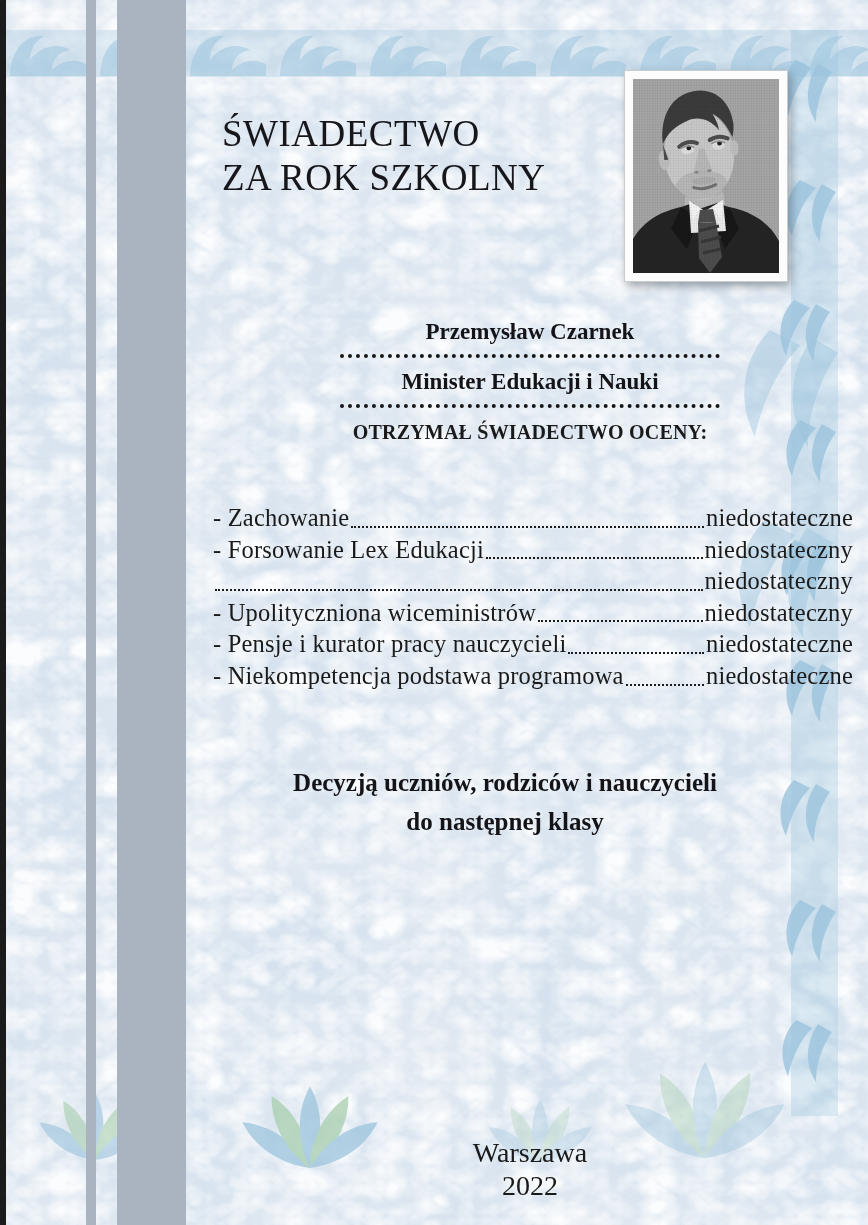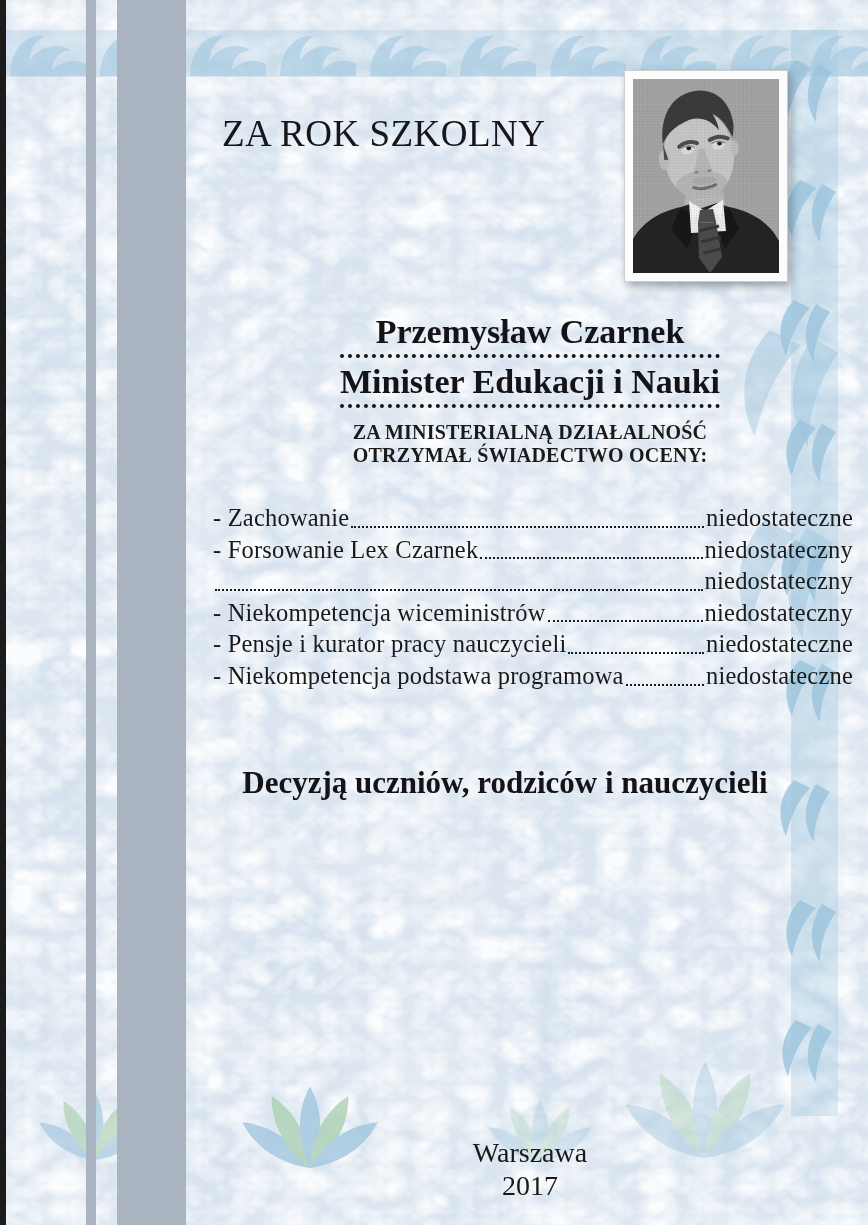--- a/index.html
+++ b/index.html
@@ -32,35 +32,35 @@
   .photo-frame {
     position:absolute; left:624px; top:70px;
     padding:8px; background:#fcfcfd; border:1px solid #c8cdd2;
     box-shadow:3px 4px 9px rgba(40,50,60,0.42);
   }
   .photo-frame svg { display:block; }
 
   .center-col { position:absolute; left:198px; width:664px; text-align:center; }
 
   .names-block { top:312px; }
-  .person-name { font-size:34px; font-weight:700; line-height:40px; color:#141418; }
+  .person-name { font-size:23px; font-weight:700; line-height:40px; color:#141418; }
   .dot-row { width:380px; height:3px; margin:2px auto 4px;
              border-bottom:4px dotted #161616; }
 
   .intro-block { top:421px; }
   .intro-line { font-size:20px; font-weight:700; line-height:23px; letter-spacing:0.2px; }
 
   .grades-block { position:absolute; left:213px; top:502px; width:640px; }
   .grade-row { display:flex; align-items:flex-end; font-size:24.5px;
                line-height:31.6px; white-space:nowrap; letter-spacing:0.2px; }
   .grade-leader { flex:1 1 auto; min-width:16px; align-self:flex-end;
                   border-bottom:2.6px dotted #1c1c1c; margin:0 2px 6px; }
 
   .decision-block { top:764px; left:160px; width:690px; }
-  .decision-line { font-size:31px; font-weight:700; line-height:38.5px; color:#141418;text-align:center; }
+  .decision-line { font-size:25px; font-weight:700; line-height:38.5px; color:#141418;text-align:center; }
 
   .footer-block { top:1136px; }
   .footer-line { font-size:28px; line-height:33px; }
 </style>
 </head>
 <body>
 
 <div class="page">
 
   <svg class="bg-svg" width="868" height="1225" viewBox="0 0 868 1225" aria-hidden="true">
@@ -141,20 +141,21 @@
     </g>
   </svg>
 
   <div class="edge-dark"></div>
   <div class="stripe stripe-narrow"></div>
   <div class="stripe stripe-wide"></div>
 
   <div class="content">
 
     <div class="title-block">
+      <div>ŚWIADECTWO</div>
       <div>ZA ROK SZKOLNY</div>
     </div>
 
     <div class="photo-frame">
       <svg width="146" height="194" viewBox="0 0 146 194" aria-hidden="true">
         <defs>
           <pattern id="ht" width="2.6" height="2.6" patternUnits="userSpaceOnUse">
             <circle cx="1.3" cy="1.3" r="0.62" fill="#000" opacity="0.12"></circle>
           </pattern>
         </defs>
@@ -207,59 +208,59 @@
     </div>
 
     <div class="center-col names-block">
       <div class="person-name">Przemysław Czarnek</div>
       <div class="dot-row"></div>
       <div class="person-name">Minister Edukacji i Nauki</div>
       <div class="dot-row"></div>
     </div>
 
     <div class="center-col intro-block">
-      <div class="intro-line">ZA MINISTERIALNĄ DZIAŁALNOŚĆ</div>
       <div class="intro-line">OTRZYMAŁ ŚWIADECTWO OCENY:</div>
     </div>
 
     <div class="grades-block">
       <div class="grade-row">
         <span>- Zachowanie</span>
         <span class="grade-leader"></span>
         <span>niedostateczne</span>
       </div>
       <div class="grade-row">
-        <span>- Forsowanie Lex Czarnek</span>
+        <span>- Forsowanie Lex Edukacji</span>
         <span class="grade-leader"></span>
         <span>niedostateczny</span>
       </div>
       <div class="grade-row">
         <span class="grade-leader"></span>
         <span>niedostateczny</span>
       </div>
       <div class="grade-row">
-        <span>- Niekompetencja wiceministrów</span>
+        <span>- Upolityczniona wiceministrów</span>
         <span class="grade-leader"></span>
         <span>niedostateczny</span>
       </div>
       <div class="grade-row">
         <span>- Pensje i kurator pracy nauczycieli</span>
         <span class="grade-leader"></span>
         <span>niedostateczne</span>
       </div>
       <div class="grade-row">
         <span>- Niekompetencja podstawa programowa</span>
         <span class="grade-leader"></span>
         <span>niedostateczne</span>
       </div>
     </div>
 
     <div class="center-col decision-block">
       <div class="decision-line">Decyzją uczniów, rodziców i nauczycieli</div>
+      <div class="decision-line">do następnej klasy</div>
     </div>
 
     <div class="center-col footer-block">
       <div class="footer-line">Warszawa</div>
-      <div class="footer-line">2017</div>
+      <div class="footer-line">2022</div>
     </div>
 
   </div>
 </div>
 
 </body></html>

